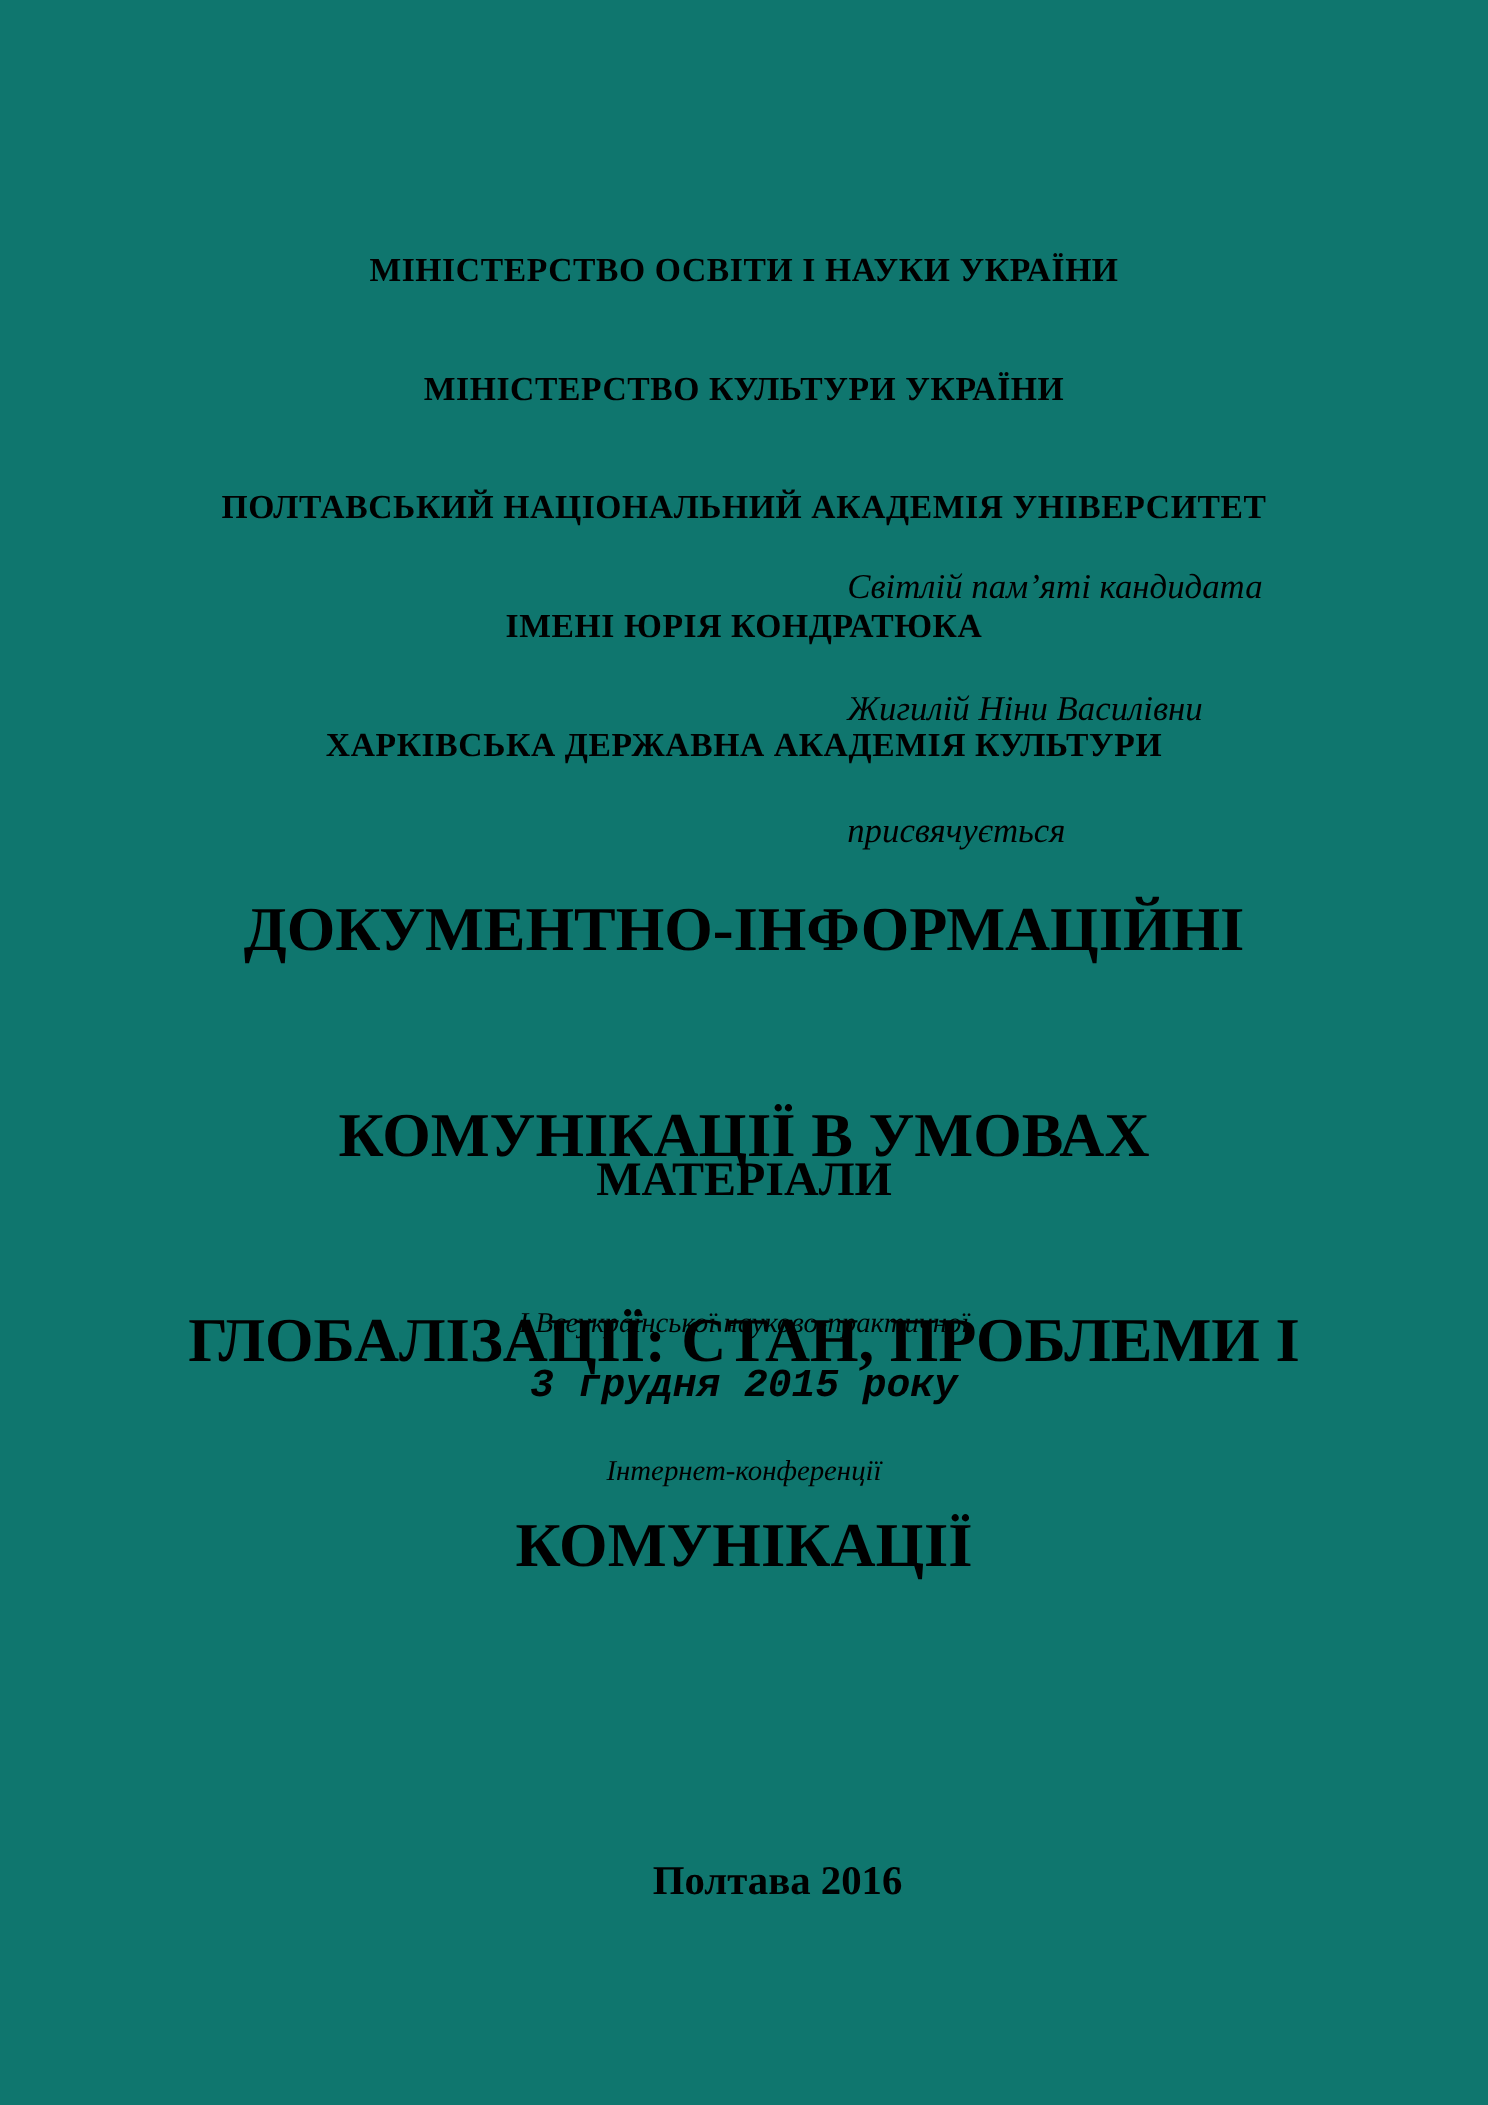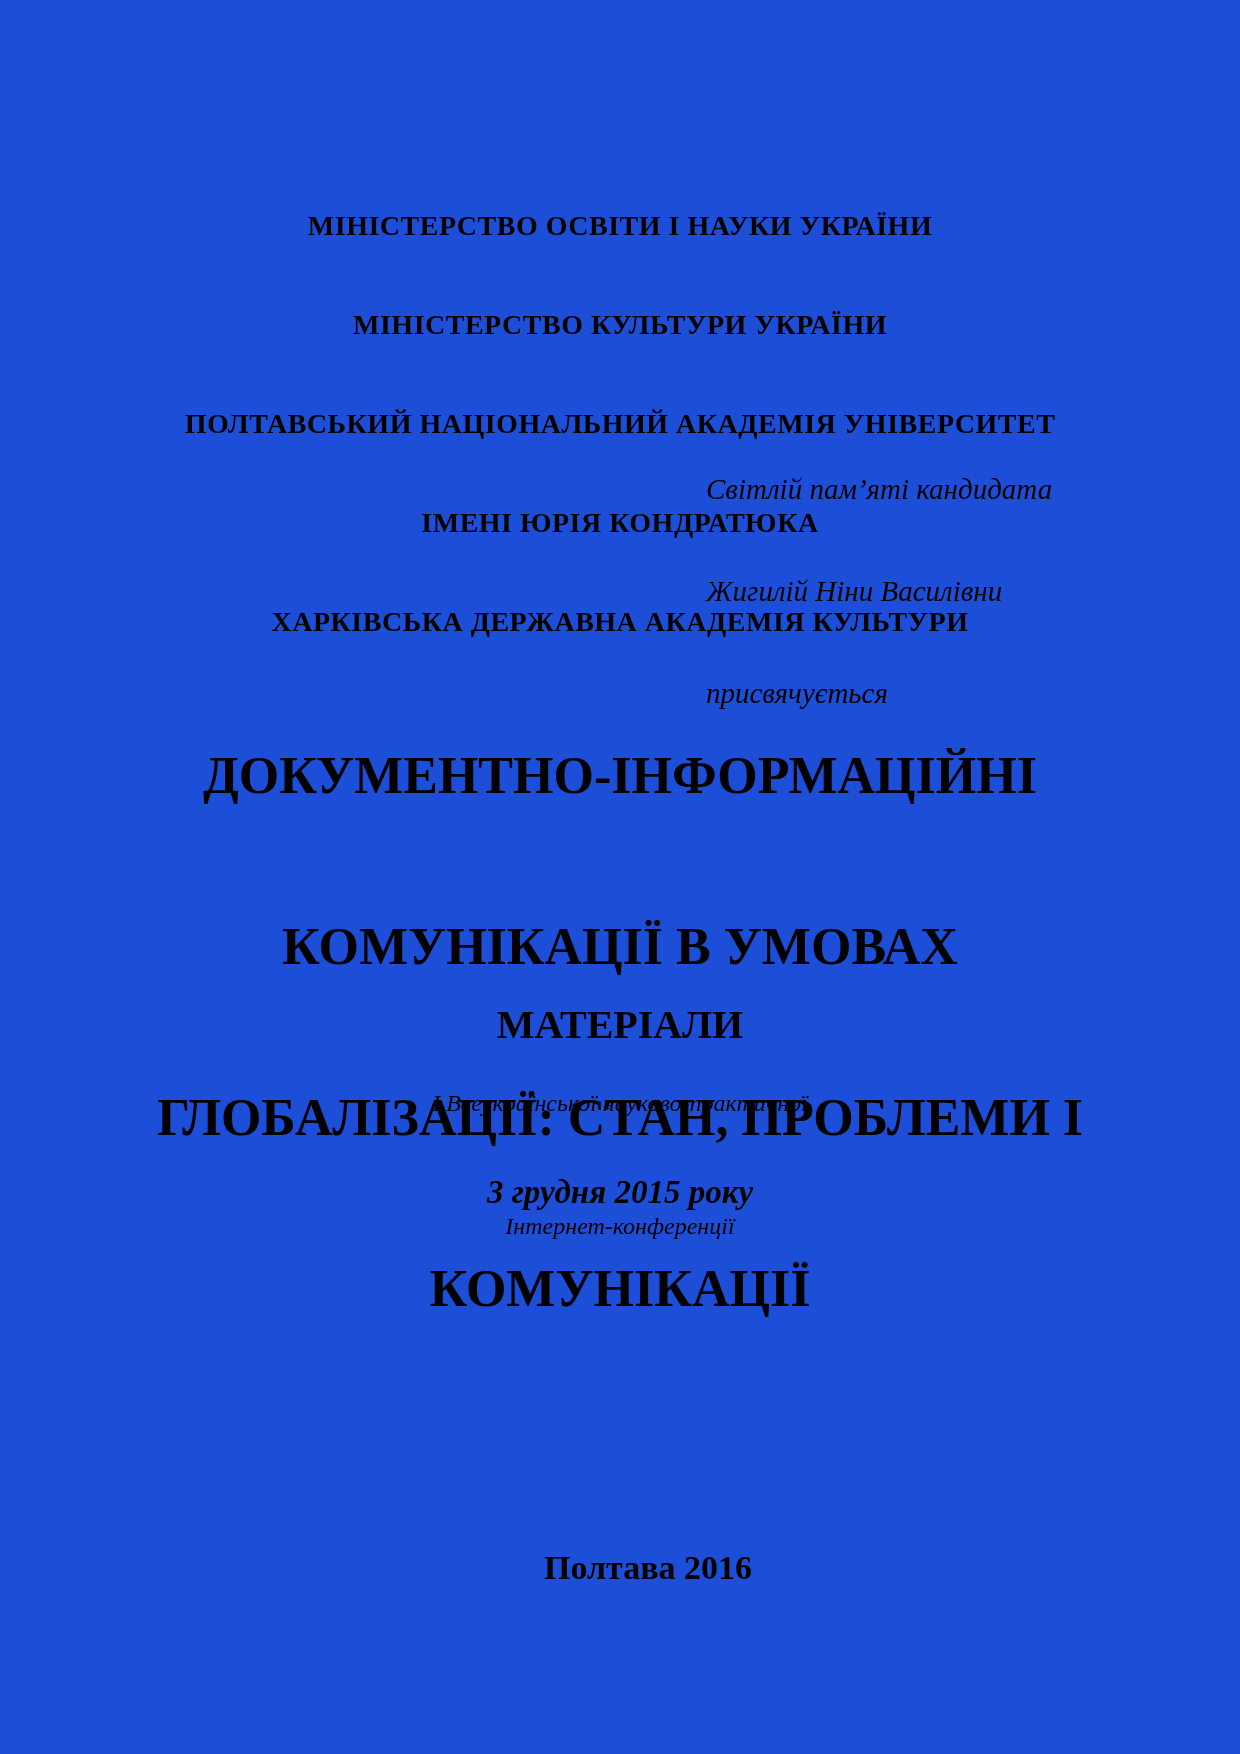--- a/index.html
+++ b/index.html
@@ -6,21 +6,21 @@
   html, body {
     margin: 0;
     padding: 0;
     background: #e8e8e8;
   }
   .page {
     position: relative;
     width: 1240px;
     height: 1754px;
     margin: 0 auto;
-    background: #1d4ed8;
+    background: #0f766e;
     color: #000000;
     font-family: "Liberation Serif", "DejaVu Serif", serif;
     overflow: hidden;
   }
   .block {
     position: absolute;
     left: 0;
     width: 1240px;
     text-align: center;
     white-space: pre;
@@ -48,40 +48,41 @@
   
   .main-title {
     top: 633px;
     font-size: 52px;
     font-weight: bold;
     line-height: 57px;
     margin: 0;
   }
   
   .materials-heading {
-    top: 1002px;
+    top: 960px;
     font-size: 40px;
     font-weight: bold;
     line-height: 46px;
   }
   
   .conference {
     top: 1001px;
     font-size: 24px;
     font-weight: normal;
     font-style: italic;
     line-height: 41px;
   }
   
   .conf-date {
-    top: 1173px;
+    top: 1136px;
     font-size: 33px;
     font-weight: bold;
     font-style: italic;
     line-height: 38px;
+    font-family: Liberation Mono, monospace;
   }
   
   .imprint {
     top: 1548px;
     font-size: 34px;
     font-weight: bold;
     line-height: 40px;
     margin-left: 28px;
   }
 </style>

